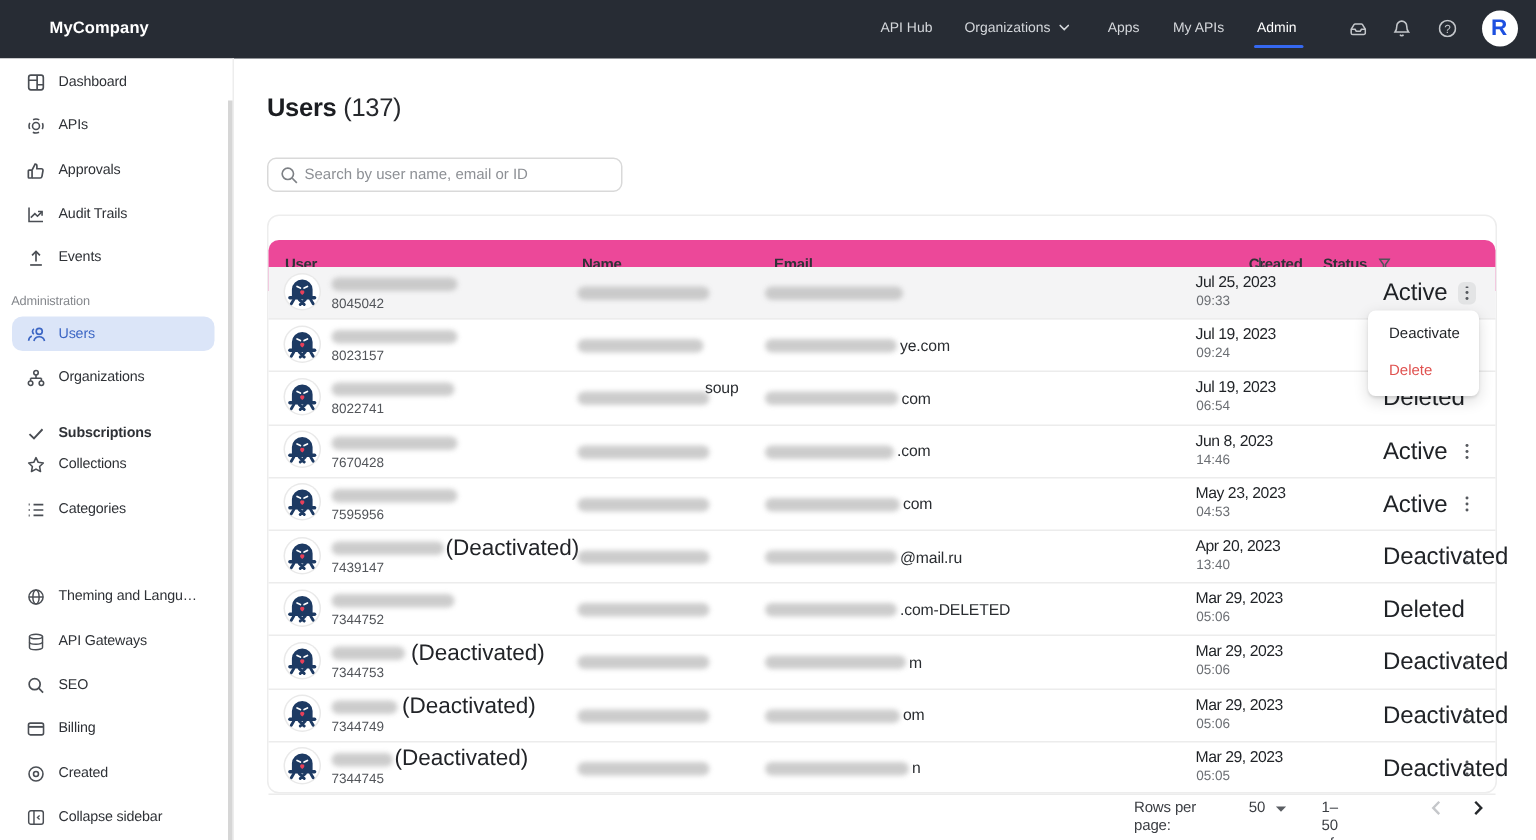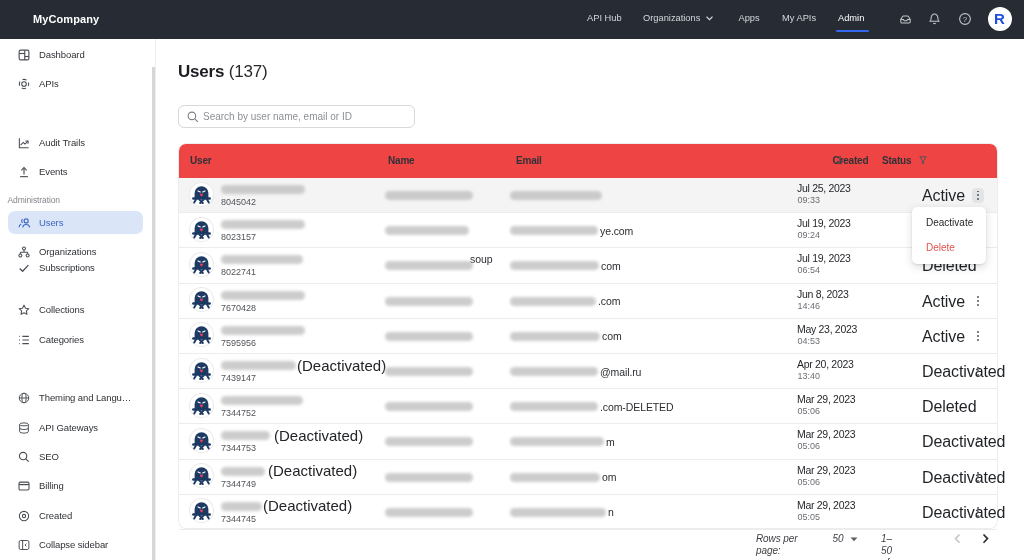--- a/index.html
+++ b/index.html
@@ -31,21 +31,21 @@
 
 #heading { position:absolute; left:178px; top:61px; font-size:17px; color:#1b1d21; letter-spacing:-0.2px; line-height:22px; }
 #heading b { font-weight:bold; }
 #heading span { font-weight:normal; color:#27292d; }
 #search { position:absolute; left:177.5px; top:105px; width:237px; height:23px; border:1px solid #d9d9d9; border-radius:6px; }
 #search svg { position:absolute; left:8px; top:5px; }
 #search .ph { position:absolute; left:24.5px; top:5px; font-size:10px; color:#8d9095; line-height:12px; }
 
 
 #table { position:absolute; left:178px; top:143px; width:820px; height:386px; border:1px solid #ededed; border-radius:8px; }
-#thead { position:absolute; left:0; top:0; width:818px; height:34px; background:#ef4444; border-radius:7px 7px 0 0; }
+#thead { position:absolute; left:0; top:16px; width:818px; height:34px; background:#ec4899; border-radius:7px 7px 0 0; }
 .th { position:absolute; top:11px; font-size:10px; font-weight:bold; color:#2f3237; letter-spacing:-0.2px; line-height:12px; }
 .row { position:absolute; left:0; width:818px; height:35.2px; border-bottom:1px solid #ececec; }
 .row.hov { background:#f4f4f5; }
 .avatar { position:absolute; left:11px; top:4.5px; width:23px; height:23px; border-radius:50%; background:#fff; box-shadow:0 0 0 1px #e9e9e9; }
 .bb { position:absolute; height:9px; background:#c0c0c0; border-radius:4.5px; filter:blur(1.6px); opacity:.8; }
 .uid { position:absolute; left:42px; top:19px; font-size:9px; color:#515459; line-height:11px; }
 .usfx { position:absolute; font-size:15px; color:#222428; top:5.5px; line-height:12px; }
 .esfx { position:absolute; font-size:10.5px; color:#2a2d31; top:11.5px; line-height:12px; letter-spacing:-0.1px; }
 .date { position:absolute; left:618px; top:4px; font-size:10.5px; color:#1f2226; line-height:12px; letter-spacing:-0.3px; }
 .time { position:absolute; left:618.5px; top:17px; font-size:9px; color:#6b6e73; line-height:11px; }
@@ -54,21 +54,21 @@
 .kebab.on { background:#e3e4e5; border-radius:4px; }
 .kdot { position:absolute; left:5.1px; width:1.9px; height:1.9px; border-radius:50%; background:#56595e; }
 
 
 #menu { position:absolute; left:912px; top:206.5px; width:74px; height:57px; background:#fff; border-radius:5px;
   box-shadow:0 1px 2px rgba(0,0,0,.1), 0 3px 10px rgba(0,0,0,.14); }
 #menu .mi1 { position:absolute; left:14px; top:10.5px; font-size:10px; color:#1f2226; line-height:12px; }
 #menu .mi2 { position:absolute; left:14px; top:35.5px; font-size:10px; color:#e05250; line-height:12px; }
 
 
-#pag { position:absolute; left:0; top:529px; width:820px; height:31px;font-style:italic; }
+#pag { position:absolute; left:0; top:529px; width:820px; height:31px; }
 #pag .t { position:absolute; top:4px; font-size:10px; color:#3b3e43; line-height:12px; letter-spacing:-0.1px; }
 </style>
 </head>
 <body>
 
 <div id="topbar">
   <div id="logo">MyCompany</div>
   <div class="nav" style="left:587px;">API Hub</div>
   <div class="nav" style="left:643px;">Organizations</div>
   <svg class="tbicon" style="left:705.5px; top:16px;" width="7" height="5" viewBox="0 0 7 5">
@@ -106,20 +106,27 @@
       </svg>
       <div class="lbl">Dashboard</div>
     </div>
   <div class="sbitem" style="top:33.3px;">
       <svg width="12" height="12" viewBox="0 0 16 16" fill="none" stroke="currentColor" stroke-width="1.4">
         <circle cx="8" cy="8" r="6.2" stroke-dasharray="5.7 4.04" stroke-dashoffset="2.85"></circle>
         <circle cx="8" cy="8" r="3.1"></circle>
       </svg>
       <div class="lbl">APIs</div>
     </div>
+  <div class="sbitem" style="top:62.6px;">
+      <svg width="12" height="12" viewBox="0 0 16 16" fill="none" stroke="currentColor" stroke-width="1.5">
+        <path d="M4.5 7.2 L7.2 1.8 a1.7 1.7 0 0 1 1.6 1.7 V6 h4 a1.4 1.4 0 0 1 1.4 1.6 l-.9 5.2 a1.7 1.7 0 0 1-1.7 1.4 H4.5"></path>
+        <rect x="1.2" y="7.2" width="3.3" height="7" rx=".6"></rect>
+      </svg>
+      <div class="lbl">Approvals</div>
+    </div>
   <div class="sbitem" style="top:91.9px;">
       <svg width="12" height="12" viewBox="0 0 16 16" fill="none" stroke="currentColor" stroke-width="1.4">
         <path d="M1.8 1.8 V14.2 H14.2"></path>
         <path d="M3.4 10.8 L7 7.2 l2.3 2.3 L13.4 5.4"></path>
         <path d="M13.4 9 V5.4 H9.8"></path>
       </svg>
       <div class="lbl">Audit Trails</div>
     </div>
   <div class="sbitem" style="top:121.2px;">
       <svg width="12" height="12" viewBox="0 0 16 16" fill="none" stroke="currentColor" stroke-width="1.5">
@@ -140,21 +147,21 @@
     </div>
   <div class="sbitem" style="top:200.8px;">
       <svg width="12" height="12" viewBox="0 0 16 16" fill="none" stroke="currentColor" stroke-width="1.4">
         <circle cx="8" cy="3.3" r="2"></circle>
         <circle cx="3.2" cy="12.6" r="2"></circle>
         <circle cx="12.8" cy="12.6" r="2"></circle>
         <path d="M8 5.3 V8.2 M8 8.2 H3.2 M8 8.2 H12.8 M3.2 8.2 V10.6 M12.8 8.2 V10.6"></path>
       </svg>
       <div class="lbl">Organizations</div>
     </div>
-  <div class="sbitem" style="top:217px;">
+  <div class="sbitem" style="top:238px;font-weight:bold;">
       <svg width="12" height="12" viewBox="0 0 16 16" fill="none" stroke="currentColor" stroke-width="1.7">
         <path d="M2.2 8.6 L6.2 12.4 L13.8 4.2"></path>
       </svg>
       <div class="lbl">Subscriptions</div>
     </div>
   <div class="sbitem" style="top:259.4px;">
       <svg width="12" height="12" viewBox="0 0 16 16" fill="none" stroke="currentColor" stroke-width="1.4">
         <path d="M8 1.5 l2 4.1 4.5.6 -3.3 3.1 .8 4.5 L8 11.7 4 13.8 l.8-4.5 -3.3-3.1 4.5-.6 Z" stroke-linejoin="round"></path>
       </svg>
       <div class="lbl">Collections</div>

